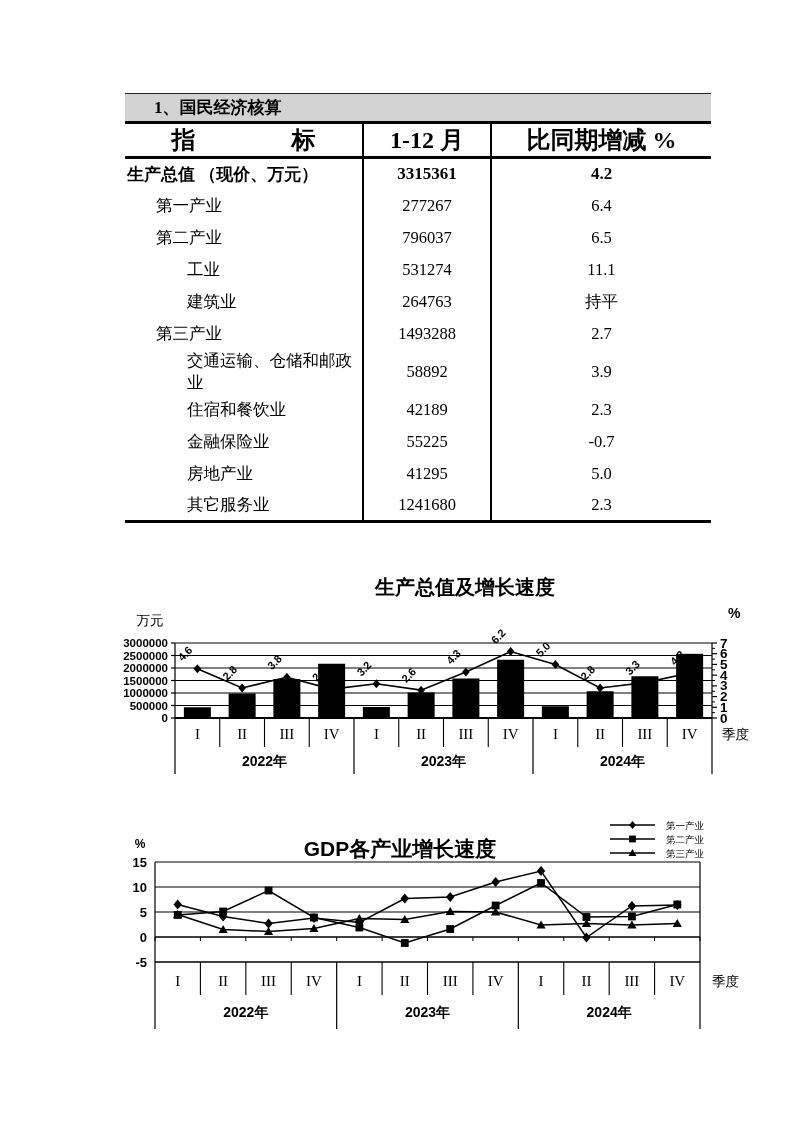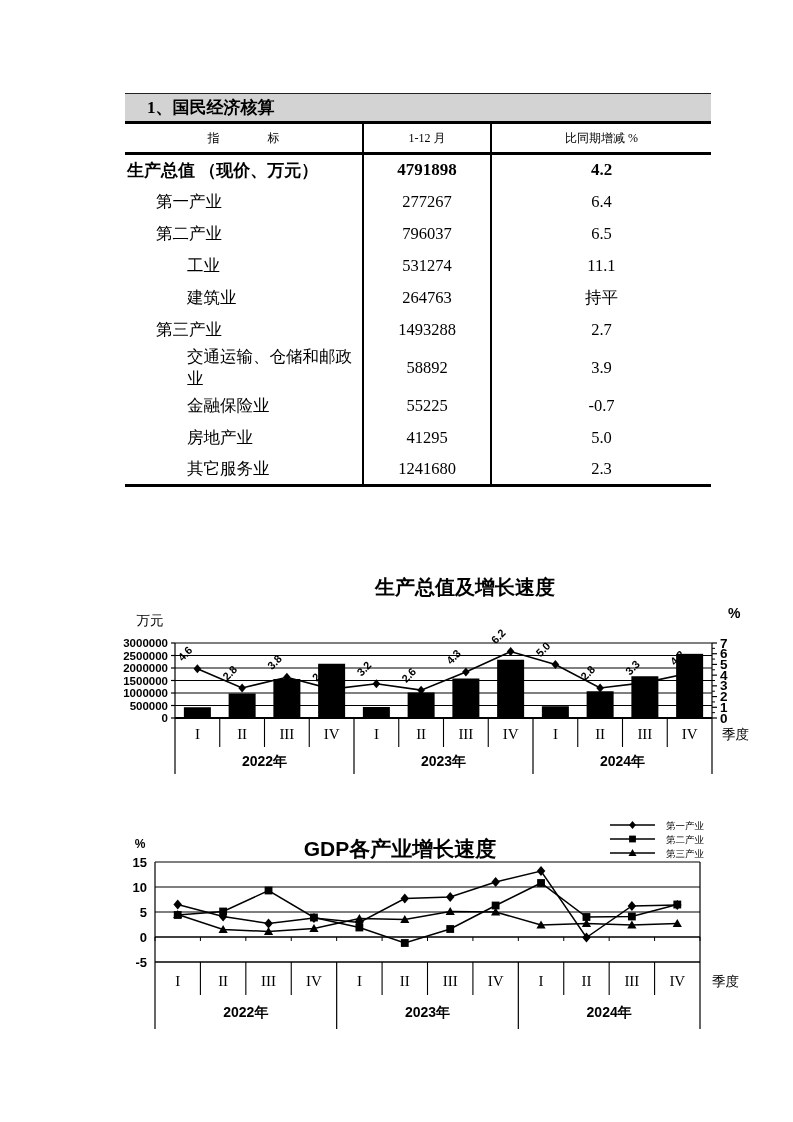--- a/index.html
+++ b/index.html
@@ -4,29 +4,29 @@
 <style>
   * { margin:0; padding:0; box-sizing:border-box; }
   html,body { background:#ffffff; }
   .page {
     position:relative; width:793px; height:1122px; background:#fff;
     font-family:"Liberation Serif", serif; color:#000; overflow:hidden;
   }
   .section-band {
     position:absolute; left:125px; top:93px; width:586px; height:28px;
     background:#d3d3d3; border-top:1px solid #222;
-    font-weight:bold; font-size:17px; line-height:27px; padding-left:22px;
+    font-weight:bold; font-size:17px; line-height:27px; padding-left:29px;
   }
   .stats-table {
     position:absolute; left:125px; top:121px; width:586px;
     border-collapse:collapse;
     border-top:3px solid #000; border-bottom:3px solid #000;
   }
   .stats-table thead tr { border-bottom:3px solid #000; }
-  .stats-table th { font-size:12px; font-weight:normal; height:31px; text-align:center; }
+  .stats-table th { font-size:24px; font-weight:bold; height:31px; text-align:center; }
   .stats-table td { font-size:16.5px; height:32px; }
   .stats-table th:nth-child(2), .stats-table td:nth-child(2),
   .stats-table th:nth-child(3), .stats-table td:nth-child(3) { border-left:2px solid #000; }
   .col-ind { width:238px; text-align:left; }
   .col-val { width:128px;margin-top:16px; }
   .col-chg { width:220px; }
   td.col-val, td.col-chg { text-align:center; }
   tr.bold td { font-weight:bold; font-size:17px; }
   td.indent-0 { padding-left:2px; }
   td.indent-1 { padding-left:31px; }
@@ -51,21 +51,21 @@
     <thead>
       <tr>
         <th class="col-ind">指　　　　标</th>
         <th class="col-val">1-12 月</th>
         <th class="col-chg">比同期增减 %</th>
       </tr>
     </thead>
     <tbody id="table-body">
         <tr class="bold">
           <td class="col-ind indent-0">生产总值 （现价、万元）</td>
-          <td class="col-val">4791898</td>
+          <td class="col-val">3315361</td>
           <td class="col-chg">4.2</td>
         </tr>
         <tr>
           <td class="col-ind indent-1">第一产业</td>
           <td class="col-val">277267</td>
           <td class="col-chg">6.4</td>
         </tr>
         <tr>
           <td class="col-ind indent-1">第二产业</td>
           <td class="col-val">796037</td>
@@ -83,20 +83,25 @@
         </tr>
         <tr>
           <td class="col-ind indent-1">第三产业</td>
           <td class="col-val">1493288</td>
           <td class="col-chg">2.7</td>
         </tr>
         <tr>
           <td class="col-ind indent-2">交通运输、仓储和邮政业</td>
           <td class="col-val">58892</td>
           <td class="col-chg">3.9</td>
+        </tr>
+        <tr>
+          <td class="col-ind indent-2">住宿和餐饮业</td>
+          <td class="col-val">42189</td>
+          <td class="col-chg">2.3</td>
         </tr>
         <tr>
           <td class="col-ind indent-2">金融保险业</td>
           <td class="col-val">55225</td>
           <td class="col-chg">-0.7</td>
         </tr>
         <tr>
           <td class="col-ind indent-2">房地产业</td>
           <td class="col-val">41295</td>
           <td class="col-chg">5.0</td>

